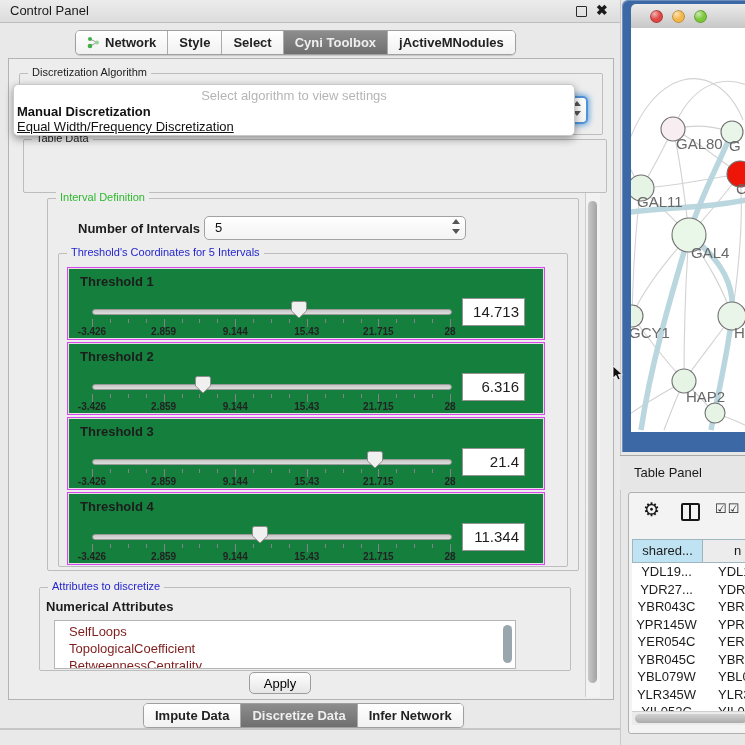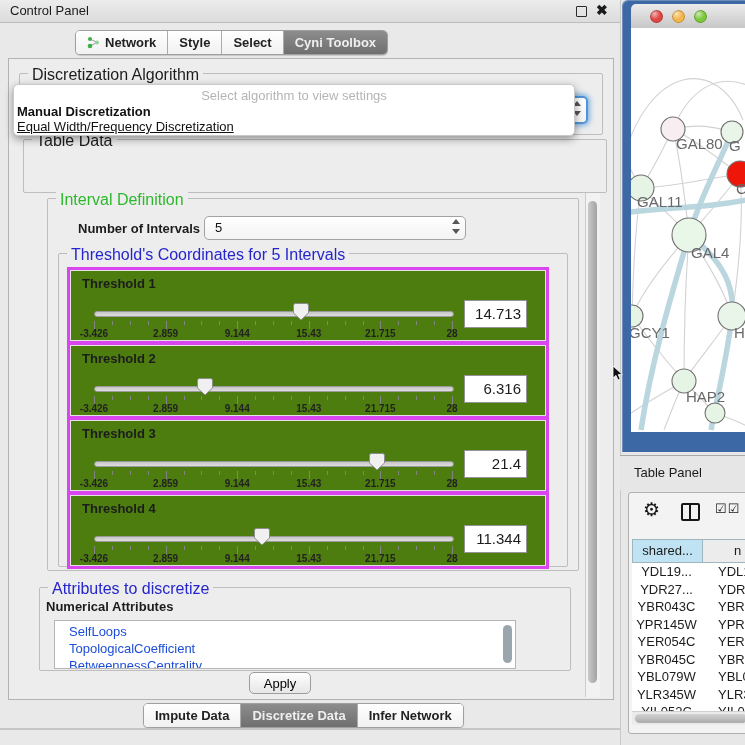--- a/index.html
+++ b/index.html
@@ -15,51 +15,51 @@
   .seg{position:absolute;display:flex;background:#fff;border:1px solid #9f9f9f;border-radius:5px;overflow:hidden;box-shadow:0 1px 1px rgba(0,0,0,.15);}
   .seg .tab{display:flex;align-items:center;gap:5px;padding:0 11px;line-height:23px;height:23px;background:linear-gradient(#ffffff,#f1f1f1);border-right:1px solid #ababab;font-weight:bold;color:#222;cursor:default;white-space:nowrap;}
   .seg .tab:last-child{border-right:none;}
   .seg .tab.selected{background:linear-gradient(#8d8d8d,#6f6f6f);color:#efefef;}
   #top-tabs{left:75px;top:30px;}
   #bottom-tabs{left:143px;top:703px;}
   .cp-bottom-line{position:absolute;left:0;top:728px;width:620px;height:2px;background:#c6c6c6;}
   
   .cp-content{position:absolute;left:8px;top:58px;width:604px;height:640px;background:#ededed;border:1px solid #b3b3b3;}
   .group{position:absolute;border:1px solid #bdbdbd;border-radius:2px;}
-  .glabel{position:absolute;top:-8px;left:8px;background:#ededed;padding:0 4px;font-size:16px;white-space:nowrap;}
+  .glabel{position:absolute;top:-8px;left:8px;background:#ededed;padding:0 4px;font-size:11px;white-space:nowrap;}
   .glabel.green{color:#2eb82e;}
   .glabel.blue{color:#2525cd;}
   .combo{position:absolute;background:linear-gradient(#ffffff,#f3f3f3);border:1px solid #a2a2a2;border-radius:5px;line-height:26px;padding-left:10px;color:#111;}
   .combo .spin{position:absolute;right:9px;top:50%;width:0;height:0;}
   .spin:before,.spin:after{content:"";position:absolute;left:-4px;border-left:4px solid transparent;border-right:4px solid transparent;}
   .spin:before{top:-9px;border-bottom:5px solid #555;}
   .spin:after{top:1px;border-top:5px solid #555;}
   .combo-focused{border:2px solid #4f94d8;box-shadow:0 0 5px 2px rgba(95,160,220,.75);}
   
   .popup{position:absolute;left:4px;top:25px;width:560px;height:50px;background:#ffffff;border:1px solid #c9c9c9;border-radius:5px;box-shadow:0 3px 9px rgba(0,0,0,.4);z-index:40;}
   .popup-ph{position:absolute;left:0;top:3px;width:100%;text-align:center;color:#b5b5b5;}
   .popup-opt{position:absolute;left:3px;white-space:nowrap;color:#111;}
   .popup-opt.bold{font-weight:bold;}
   
   .vscroll{position:absolute;left:576px;top:134px;width:14px;height:504px;background:#f2f2f2;border-left:1px solid #cdcdcd;}
   .vthumb{position:absolute;left:2px;top:8px;width:9px;height:482px;border-radius:5px;background:linear-gradient(90deg,#c9c9c9,#a3a3a3);}
   
-  .thr-panel{position:absolute;left:8px;width:476px;height:71px;background:#4d7c0f;border:3px solid #d946ef;box-shadow:inset 0 0 0 1px #e2e2e2;}
+  .thr-panel{position:absolute;left:8px;width:476px;height:71px;background:#15803d;border:1px solid #d946ef;box-shadow:inset 0 0 0 1px #e2e2e2;}
   .thr-label{position:absolute;left:12px;top:6px;font-weight:bold;}
   .thr-track{position:absolute;left:24px;top:41px;width:358px;height:4px;border:1px solid #9a9a9a;border-radius:3px;background:linear-gradient(#c6c6c6,#dedede);}
   .thr-thumb{position:absolute;top:33px;z-index:3;}
   .thr-ticks{position:absolute;left:24px;top:51px;width:358px;height:8px;}
   .thr-ticks i{position:absolute;width:1px;background:#838383;top:0;}
   .thr-ticklabels{position:absolute;left:24px;top:58px;width:358px;height:12px;}
   .thr-ticklabels b{position:absolute;transform:translateX(-50%);font-size:10px;font-weight:bold;color:#222;white-space:nowrap;}
   .thr-value{position:absolute;left:394px;top:30px;width:56px;height:26px;background:#fff;border:1px solid #949494;text-align:right;padding-right:5px;font-size:15px;line-height:26px;}
   
   .listbox{position:absolute;left:14px;top:32px;width:460px;height:47px;background:#fff;border:1px solid #b5b5b5;overflow:hidden;}
   .listbox ul{margin:0;padding:2px 0 0 14px;list-style:none;}
-  .listbox li{line-height:17px;color:#1d4ed8;}
+  .listbox li{line-height:17px;color:#7f1d1d;}
   .list-thumb{position:absolute;right:3px;top:4px;width:9px;height:38px;border-radius:5px;background:#9aa6ad;}
   .bold-lbl{font-weight:bold;position:absolute;white-space:nowrap;}
   .apply{position:absolute;left:240px;top:613px;width:62px;height:22px;background:linear-gradient(#fefefe,#e6e6e6);border:1px solid #9d9d9d;border-radius:5px;font-size:13px;text-align:center;line-height:20px;}
   
   .net-window{position:absolute;left:622px;top:0;width:130px;height:452px;background:#3c68a5;border-radius:6px 0 0 0;box-shadow:inset 1px 1px 0 rgba(255,255,255,.25);}
   .net-titlebar{position:absolute;left:9px;top:4px;right:0;height:24px;background:linear-gradient(#ebebeb,#c7c7c7);border-bottom:1px solid #9b9b9b;border-radius:5px 0 0 0;}
   .light{position:absolute;top:6px;width:13px;height:13px;border-radius:50%;}
   .net-content{position:absolute;left:9px;top:28px;width:121px;height:404px;background:#fff;overflow:hidden;}
   
   .tp-bar{position:absolute;left:620px;top:455px;width:125px;height:34px;background:#e6e6e6;border-top:1px solid #a8a8a8;}
@@ -104,20 +104,23 @@
           <span>Network</span>
         </div>
         <div class="tab">
           <span>Style</span>
         </div>
         <div class="tab">
           <span>Select</span>
         </div>
         <div class="tab selected">
           <span>Cyni Toolbox</span>
+        </div>
+        <div class="tab">
+          <span>jActiveMNodules</span>
         </div>
       </div>
 
     <div class="cp-content">
 
       <div class="group" style="left:10px;top:14px;width:582px;height:60px;">
         <span class="glabel">Discretization Algorithm</span>
         <div class="combo combo-focused" style="left:8px;top:22px;width:546px;height:24px;">
             <span class="spin"></span>
           </div>

